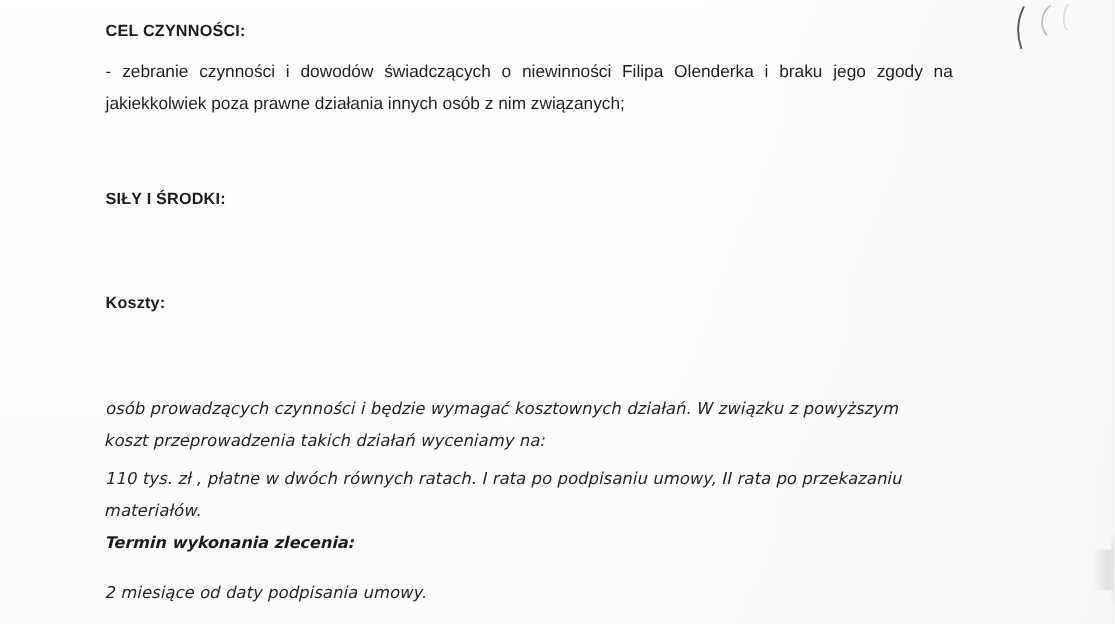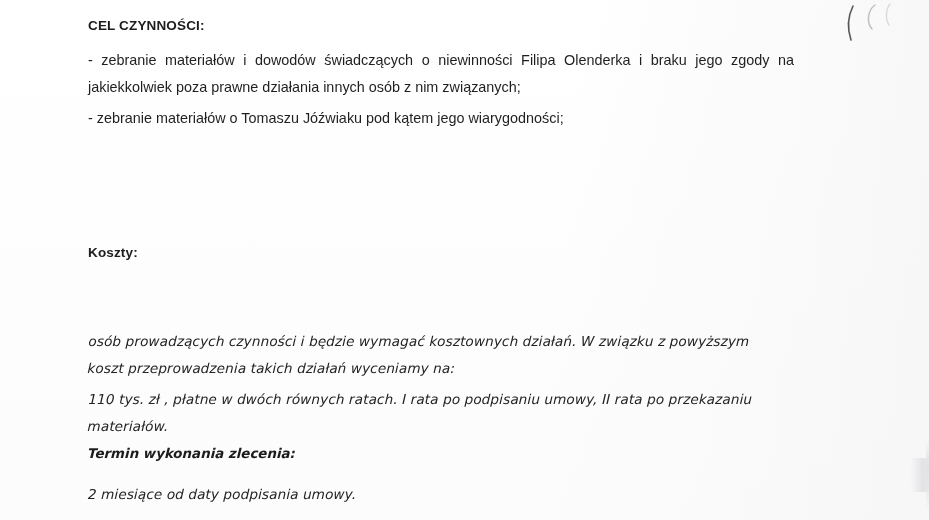--- a/index.html
+++ b/index.html
@@ -122,24 +122,24 @@
     <path d="M47 2 C43 7, 42 17, 46 23" fill="none" stroke="#bdbdbd" stroke-width="1.4" stroke-linecap="round" opacity="0.5"></path>
   </svg>
 
   <div id="edge-line"></div>
   <div id="edge-smudge"></div>
 
   <div id="doc-body">
 
     <div class="block heading" style="top:2px;">CEL CZYNNOŚCI:</div>
 
-    <div class="block para justified" style="top:31px; width:706px;">- zebranie materiałów i dowodów  świadczących o niewinności Filipa Olenderka i braku jego zgody na jakiekkolwiek poza prawne działania innych osób z nim związanych;</div>
+    <div class="block para justified" style="top:31px; width:706px;">- zebranie czynności i dowodów  świadczących o niewinności Filipa Olenderka i braku jego zgody na jakiekkolwiek poza prawne działania innych osób z nim związanych;</div>
 
-    <div class="block para" style="top:89px;">- zebranie materiałów o Tomaszu Jóźwiaku pod kątem jego wiarygodności;</div>
 
+    <div class="block heading" style="top:142px;">SIŁY I ŚRODKI:</div>
 
 
     <div class="block heading" style="top:229px;">Koszty:</div>
 
 
     <div class="block rough" style="top:312px; width:700px;">osób prowadzących czynności i będzie wymagać kosztownych działań. W związku z powyższym koszt przeprowadzenia takich działań wyceniamy na:</div>
 
     <div class="block rough" style="top:370px; width:706px;">110 tys. zł , płatne w dwóch równych ratach. I rata po podpisaniu umowy, II rata po przekazaniu materiałów.</div>
 
     <div class="block rough-head" style="top:430px;">Termin wykonania zlecenia:</div>

